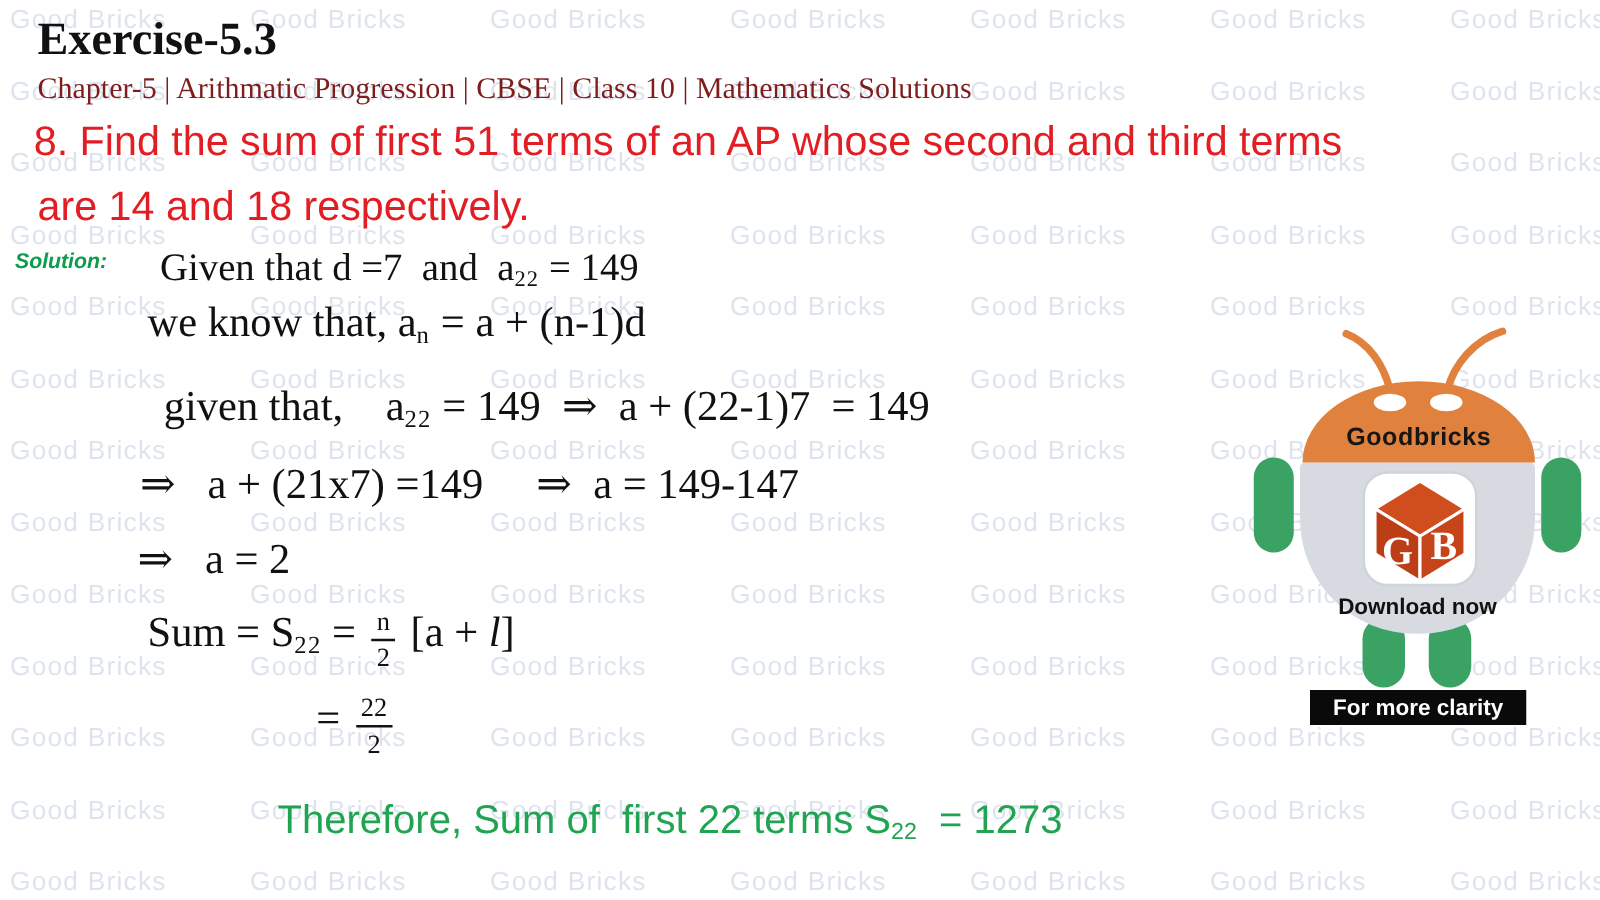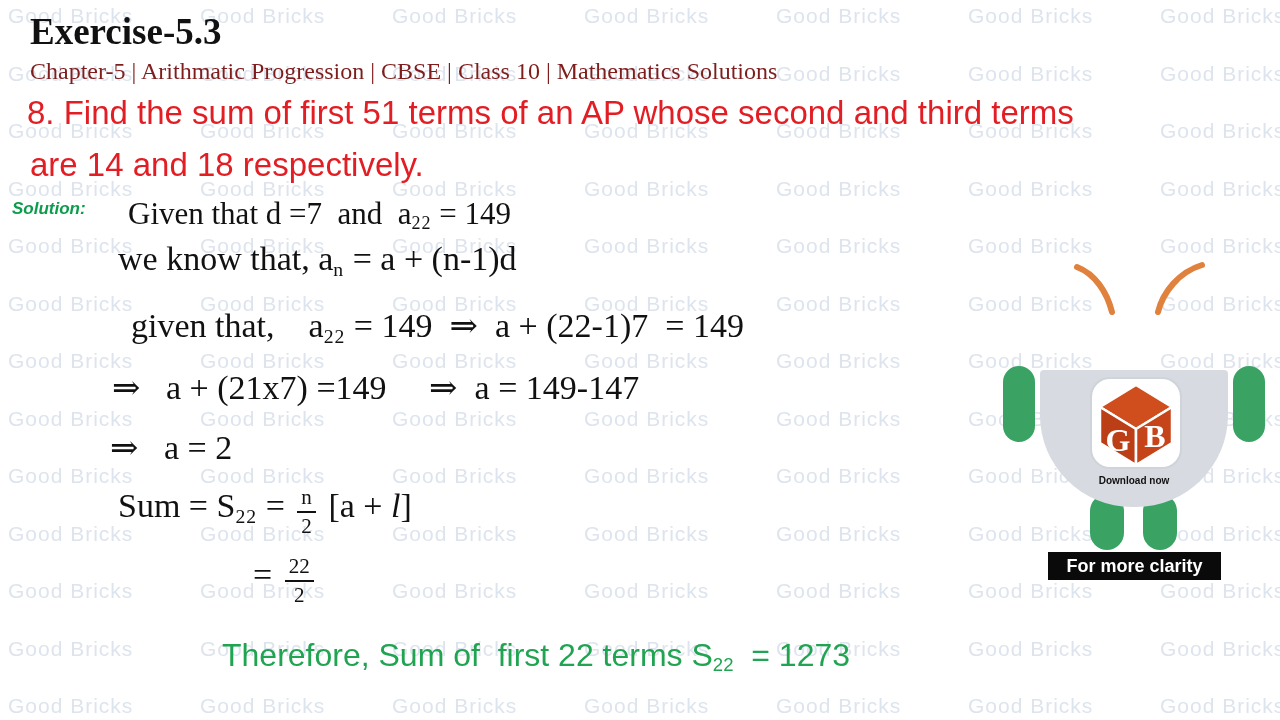--- a/index.html
+++ b/index.html
@@ -85,21 +85,21 @@
   .leg{position:absolute;width:34px;height:56px;background:#3aa364;border-radius:17px;top:236px;z-index:1;}
   .leg-l{left:87px;}
   .leg-r{left:140px;}
   .app-tile{
     position:absolute;left:87px;top:119px;width:92px;height:92px;
     background:#ffffff;border:2px solid #cfd3da;border-radius:20px;box-sizing:border-box;z-index:3;
   }
   .download{
     position:absolute;left:37px;top:217px;width:188px;text-align:center;z-index:3;
     font-family:"Liberation Sans","DejaVu Sans",sans-serif;
-    font-size:10px;font-weight:bold;color:#111;
+    font-size:18px;font-weight:bold;color:#111;
   }
   .banner{
     position:absolute;left:45px;top:294px;width:173px;height:28px;z-index:4;
     background:#0a0a0a;display:flex;align-items:center;justify-content:center;
   }
   .banner span{
     font-family:"Liberation Sans","DejaVu Sans",sans-serif;
     font-size:18px;font-weight:bold;color:#ffffff;white-space:pre;
   }
 </style>
@@ -227,20 +227,25 @@
 <div id="mascot">
   <svg id="antennae" viewBox="0 0 262 60">
     <path d="M109,54 C104,34 92,16 74,9" fill="none" stroke="#e0813d" stroke-width="6" stroke-linecap="round"></path>
     <path d="M155,54 C160,34 176,14 199,7" fill="none" stroke="#e0813d" stroke-width="6" stroke-linecap="round"></path>
   </svg>
   <div class="arm arm-l"></div>
   <div class="arm arm-r"></div>
   <div class="leg leg-l"></div>
   <div class="leg leg-r"></div>
   <div class="mbody"></div>
+  <div class="head">
+    <div class="eye eye-l"></div>
+    <div class="eye eye-r"></div>
+    <div class="brand">Goodbricks</div>
+  </div>
   <div class="app-tile">
     <svg width="88" height="88" viewBox="0 0 88 88">
       <polygon points="44,6 80,28 44,50 8,28" fill="#d04d1e" stroke="#ffffff" stroke-width="2.5" stroke-linejoin="round"></polygon>
       <polygon points="8,28 44,50 44,86 8,64" fill="#bc3e16" stroke="#ffffff" stroke-width="2.5" stroke-linejoin="round"></polygon>
       <polygon points="44,50 80,28 80,64 44,86" fill="#c64419" stroke="#ffffff" stroke-width="2.5" stroke-linejoin="round"></polygon>
       <text x="26" y="72" text-anchor="middle" font-family="Liberation Serif, DejaVu Serif, serif" font-size="32" font-weight="bold" fill="#ffffff">G</text>
       <text x="63" y="68" text-anchor="middle" font-family="Liberation Serif, DejaVu Serif, serif" font-size="32" font-weight="bold" fill="#ffffff">B</text>
     </svg>
   </div>
   <div class="download">Download now</div>

